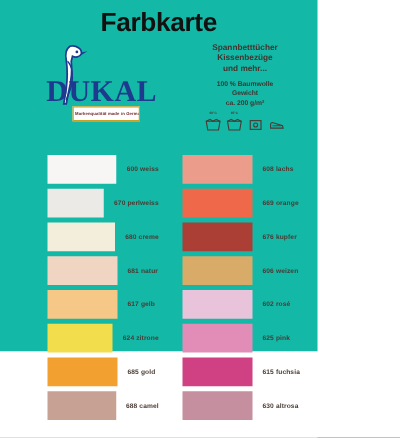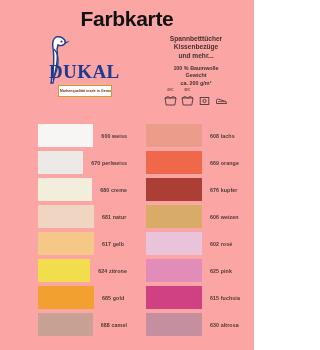--- a/index.html
+++ b/index.html
@@ -10,22 +10,22 @@
   body {
     width: 254px;
     height: 350px;
     overflow: hidden;
     font-family: "Liberation Sans", sans-serif;
     color: #1a1a1a;
   }
   .page {
     position: relative;
     width: 254px;
-    height: 350px;
-    background: #fca5a5;
+    height: 281px;
+    background: #14b8a6;
   }
 
   
   .header-title {
     text-align: center;
     padding-top: 7px;
     font-weight: bold;
     font-size: 21px;
     line-height: 23px;
     letter-spacing: -0.3px;
@@ -50,25 +50,25 @@
   }
   .logo-mark {
     position: absolute;
     left: 6px;
     top: 0px;
     width: 30px;
     height: 50px;
   }
   .logo-word {
     position: absolute;
-    left: 13px;
+    left: 1px;
     top: 26px;
     font-family: "Liberation Serif", serif;
     font-weight: bold;
-    font-size: 19px;
+    font-size: 24px;
     letter-spacing: 0.4px;
     color: #1d3a8f;
   }
   .logo-strip {
     position: absolute;
     left: 22px;
     top: 50px;
     width: 52px;
     height: 10px;
     border: 1px solid #c8a227;

